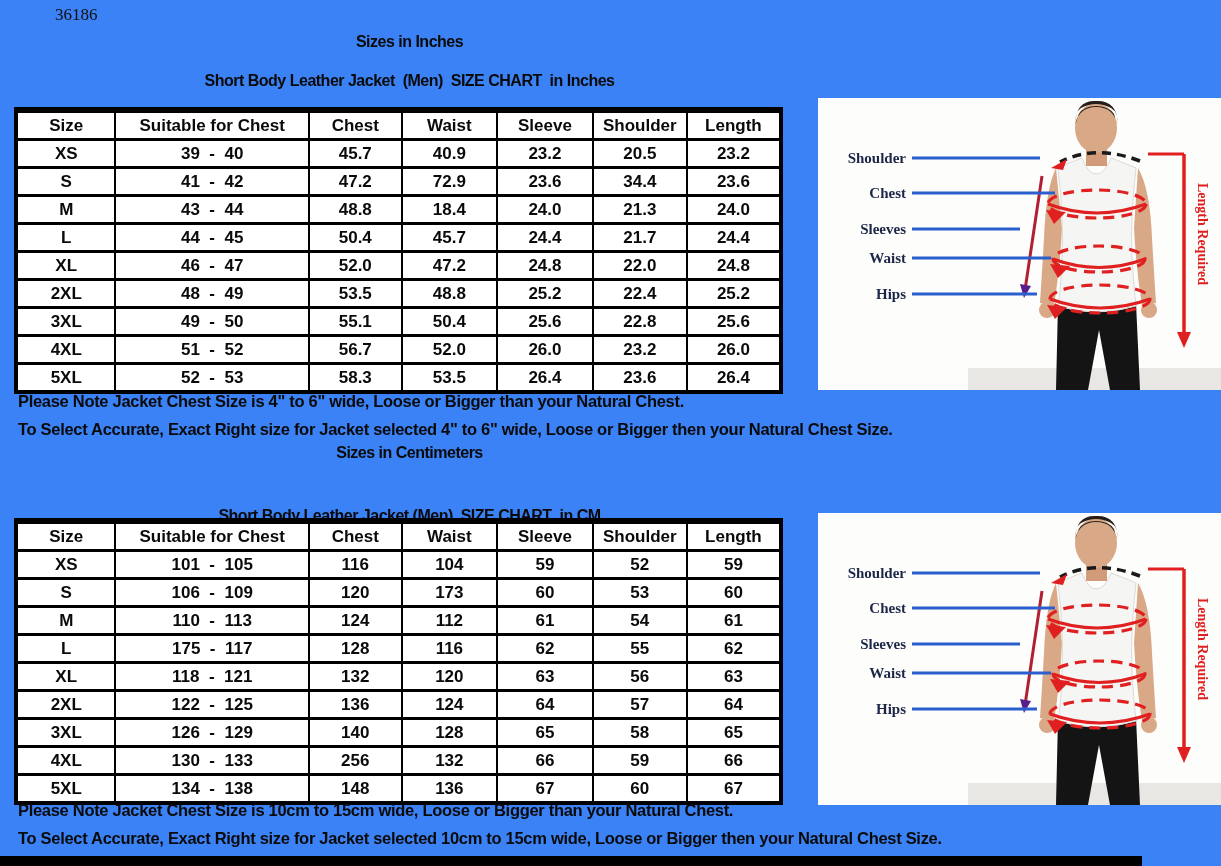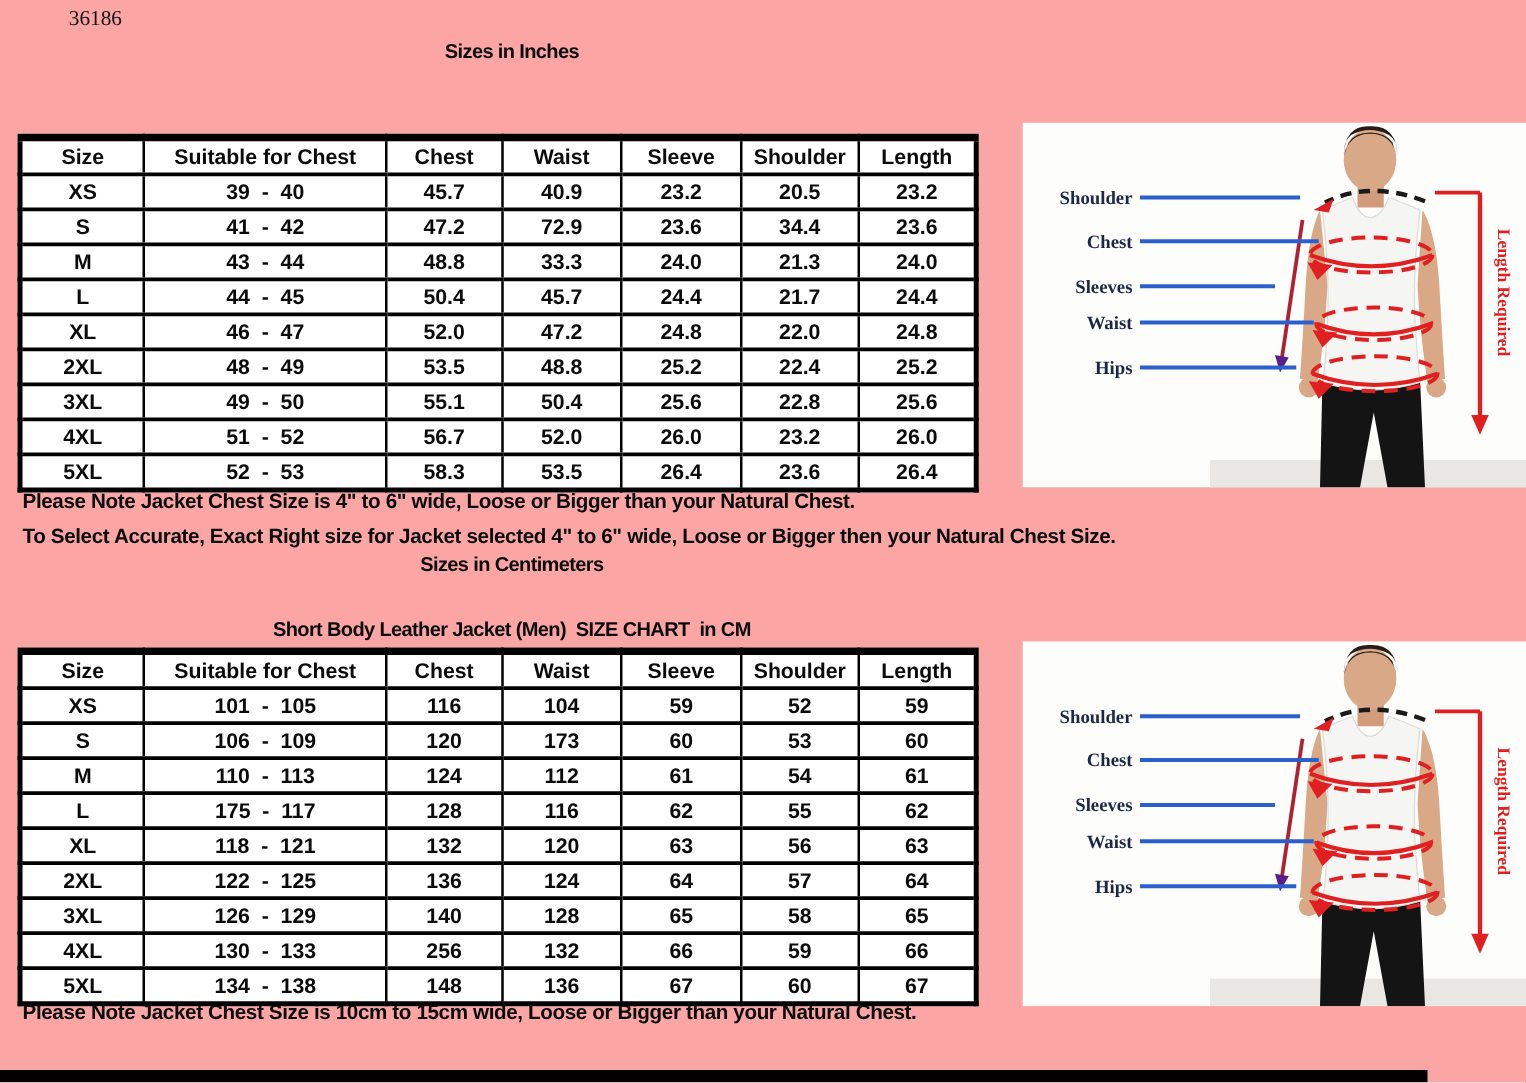--- a/index.html
+++ b/index.html
@@ -1,17 +1,17 @@
 <!DOCTYPE html>
 <html><head>
 <meta charset="utf-8">
 <style>
   html,body{margin:0;padding:0;background:#ffffff;}
   #page{
-    position:relative;width:1221px;height:866px;background:#fca5a5;overflow:hidden;
+    position:relative;width:1221px;height:866px;background:#3b82f6;overflow:hidden;
     font-family:"Liberation Sans",sans-serif;color:#000;
   }
   .doc-number{
     position:absolute;left:55px;top:5px;font-family:"Liberation Serif",serif;
     font-size:17px;color:#111;
   }
   .section-heading,.section-title{
     position:absolute;left:14px;width:791px;text-align:center;font-weight:bold;
     font-size:16px;letter-spacing:-0.5px;white-space:pre;color:#0a0a0a;
   }
@@ -35,20 +35,21 @@
   .bottom-bar{position:absolute;left:0;top:856px;width:1142px;height:10px;background:#000;}
 </style>
 </head>
 <body>
 
 <div id="page">
 
   <div class="doc-number">36186</div>
 
   <div class="section-heading" style="top:33px;">Sizes in Inches</div>
+  <div class="section-title" style="top:72px;">Short Body Leather Jacket  (Men)  SIZE CHART  in Inches</div>
 
   <table class="size-table" style="top:107px;">
     <colgroup>
       <col style="width:13%">
         <col style="width:25.3%">
         <col style="width:12.1%">
         <col style="width:12.5%">
       <col style="width:12.5%">
         <col style="width:12.3%">
         <col style="width:12.3%">
@@ -80,21 +81,21 @@
           <td>47.2</td>
           <td>72.9</td>
           <td>23.6</td>
           <td>34.4</td>
           <td>23.6</td>
         </tr>
         <tr>
           <td>M</td>
           <td>43  -  44</td>
           <td>48.8</td>
-          <td>33.3</td>
+          <td>18.4</td>
           <td>24.0</td>
           <td>21.3</td>
           <td>24.0</td>
         </tr>
         <tr>
           <td>L</td>
           <td>44  -  45</td>
           <td>50.4</td>
           <td>45.7</td>
           <td>24.4</td>
@@ -146,21 +147,21 @@
           <td>23.6</td>
           <td>26.4</td>
         </tr>
       </tbody>
   </table>
 
   <div class="note" style="top:392px;">Please Note Jacket Chest Size is 4" to 6" wide, Loose or Bigger than your Natural Chest.</div>
   <div class="note" style="top:420px;">To Select Accurate, Exact Right size for Jacket selected 4" to 6" wide, Loose or Bigger then your Natural Chest Size.</div>
 
   <div class="section-heading" style="top:444px;">Sizes in Centimeters</div>
-  <div class="section-title" style="top:496px;">Short Body Leather Jacket (Men)  SIZE CHART  in CM</div>
+  <div class="section-title" style="top:507px;">Short Body Leather Jacket (Men)  SIZE CHART  in CM</div>
 
   <table class="size-table" style="top:518px;">
     <colgroup>
       <col style="width:13%">
         <col style="width:25.3%">
         <col style="width:12.1%">
         <col style="width:12.5%">
       <col style="width:12.5%">
         <col style="width:12.3%">
         <col style="width:12.3%">
@@ -255,20 +256,21 @@
           <td>148</td>
           <td>136</td>
           <td>67</td>
           <td>60</td>
           <td>67</td>
         </tr>
       </tbody>
   </table>
 
   <div class="note" style="top:801px;">Please Note Jacket Chest Size is 10cm to 15cm wide, Loose or Bigger than your Natural Chest.</div>
+  <div class="note" style="top:829px;">To Select Accurate, Exact Right size for Jacket selected 10cm to 15cm wide, Loose or Bigger then your Natural Chest Size.</div>
 
   <div class="figure" style="left:818px;top:98px;">
   <svg viewBox="0 0 403 292" width="403" height="292">
     <rect x="0" y="0" width="403" height="292" fill="#fdfdfc"></rect>
     <rect x="150" y="270" width="253" height="22" fill="#e9e7e3"></rect>
 
     <path d="M240,205 L318,205 L322,292 L292,292 L281,232 L270,292 L238,292 Z" fill="#141414"></path>
 
     <path d="M238,70 Q228,90 226,140 Q224,175 222,205 L236,208 Q242,170 244,130 Z" fill="#d9a886"></path>
     <path d="M320,70 Q332,90 334,140 Q336,175 338,205 L324,208 Q318,170 316,130 Z" fill="#d9a886"></path>

